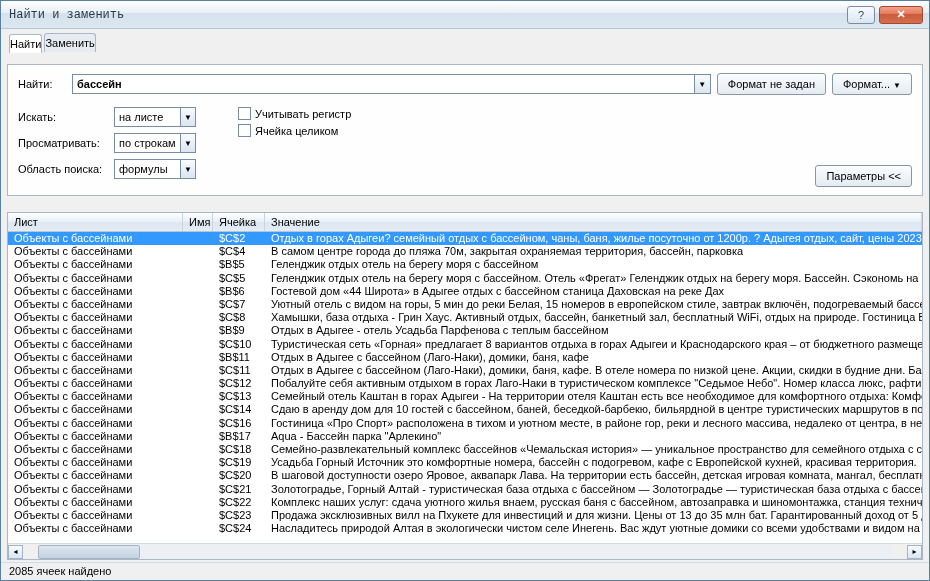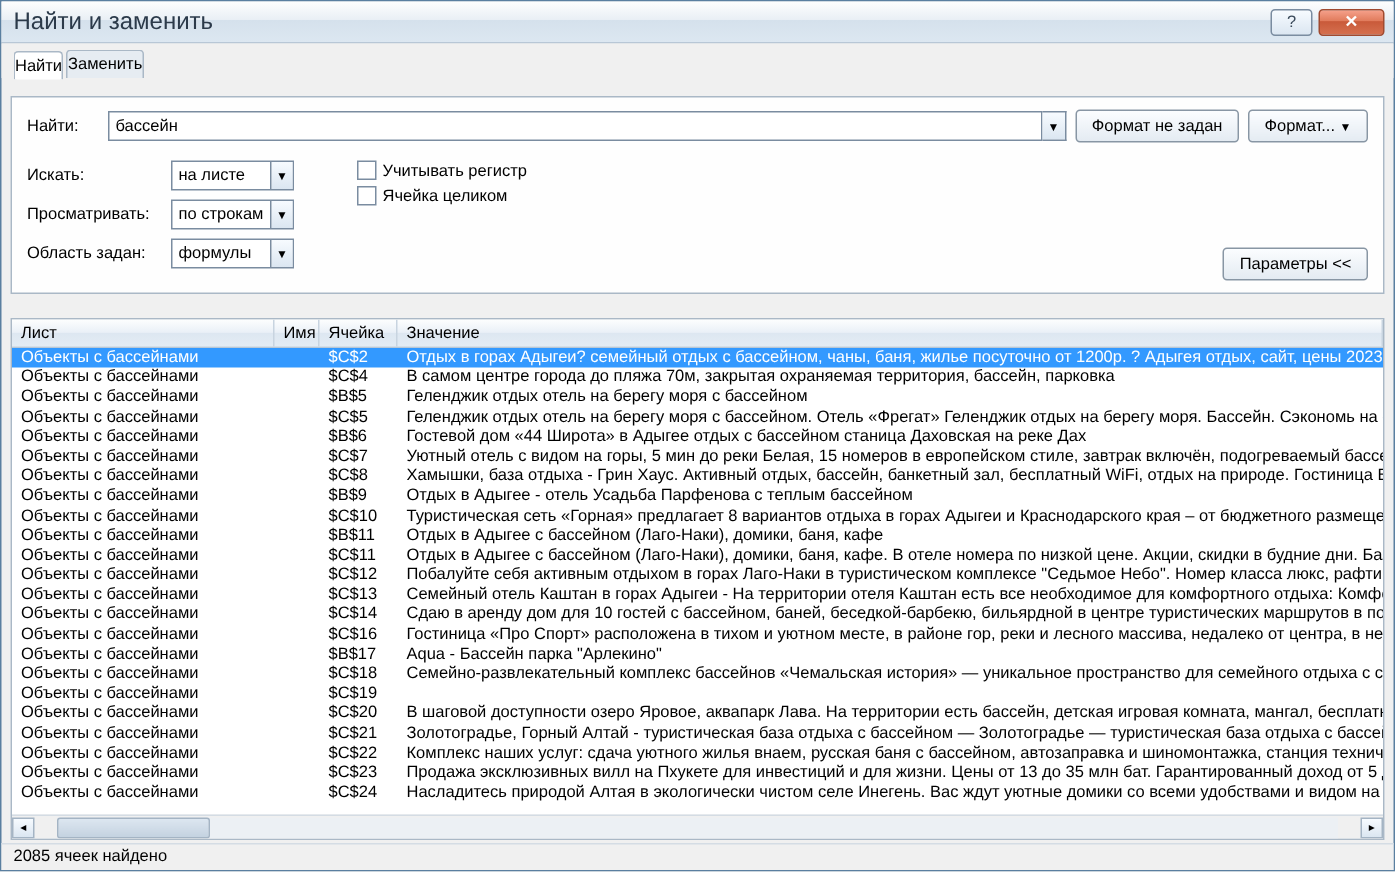--- a/index.html
+++ b/index.html
@@ -17,21 +17,21 @@
     display: flex; flex-direction: column;
     position: relative;
   }
   .titlebar {
     height: 28px;
     background: linear-gradient(to bottom, #fdfefe 0%, #e9eff5 45%, #d5e1ec 46%, #dce7f1 100%);
     border-bottom: 1px solid #b8c7d6;
     display: flex; align-items: center;
     padding: 0 6px 0 8px;
   }
-  .titlebar .title { flex: 1; color: #2b3a4a; font-size: 16px; }
+  .titlebar .title { flex: 1; color: #2b3a4a; font-size: 12px; font-family: Liberation Mono, monospace; }
   .win-btns { display: flex; gap: 4px; }
   .win-btn {
     width: 28px; height: 18px;
     border: 1px solid #7a8ca0; border-radius: 3px;
     background: linear-gradient(to bottom, #f7fbff, #dbe6f1);
     display: flex; align-items: center; justify-content: center;
     font-size: 11px; color: #3a4a5a;
   }
   .win-btn.close {
     width: 44px;
@@ -63,21 +63,21 @@
     position: relative;
     z-index: 2;
   }
   .row { display: flex; align-items: center; margin-bottom: 6px; gap: 6px; }
   .label { width: 90px; }
   .search-row { display: flex; align-items: center; gap: 6px; margin-bottom: 12px; }
   .search-input {
     flex: 1; height: 20px;
     border: 1px solid #7a8ca0;
     padding: 0 4px;
-    font-family: inherit; font-size: 11px;
+    font-family: inherit; font-size: 11px; font-weight: bold;
   }
   .combo {
     display: flex; align-items: stretch;
   }
   .combo .arrow {
     width: 16px; border: 1px solid #7a8ca0; border-left: none;
     background: linear-gradient(to bottom, #f7fbff, #dbe6f1);
     display: flex; align-items: center; justify-content: center;
     font-size: 8px;
   }
@@ -211,21 +211,21 @@
           </div>
         </div>
         <div class="row">
           <span class="label">Просматривать:</span>
           <div class="small-combo">
             <span class="val">по строкам</span>
             <span class="arrow">▼</span>
           </div>
         </div>
         <div class="row">
-          <span class="label">Область задан:</span>
+          <span class="label">Область поиска:</span>
           <div class="small-combo">
             <span class="val">формулы</span>
             <span class="arrow">▼</span>
           </div>
         </div>
       </div>
       <div class="opts-col2">
         <div class="chk-row">
           <div class="chk"></div>
           <span>Учитывать регистр</span>
@@ -350,20 +350,21 @@
         <div class="res-row">
           <div class="c col-sheet">Объекты с бассейнами</div>
           <div class="c col-name"></div>
           <div class="c col-cell">$C$18</div>
           <div class="c col-value">Семейно-развлекательный комплекс бассейнов «Чемальская история» — уникальное пространство для семейного отдыха с самым большим бассейном на горном Алтае. Расположе</div>
         </div>
         <div class="res-row">
           <div class="c col-sheet">Объекты с бассейнами</div>
           <div class="c col-name"></div>
           <div class="c col-cell">$C$19</div>
+          <div class="c col-value">Усадьба Горный Источник это комфортные номера, бассейн с подогревом, кафе с Европейской кухней, красивая территория.</div>
         </div>
         <div class="res-row">
           <div class="c col-sheet">Объекты с бассейнами</div>
           <div class="c col-name"></div>
           <div class="c col-cell">$C$20</div>
           <div class="c col-value">В шаговой доступности озеро Яровое, аквапарк Лава. На территории есть бассейн, детская игровая комната, мангал, бесплатная парковка и многое другое. В каждом номере пре</div>
         </div>
         <div class="res-row">
           <div class="c col-sheet">Объекты с бассейнами</div>
           <div class="c col-name"></div>

